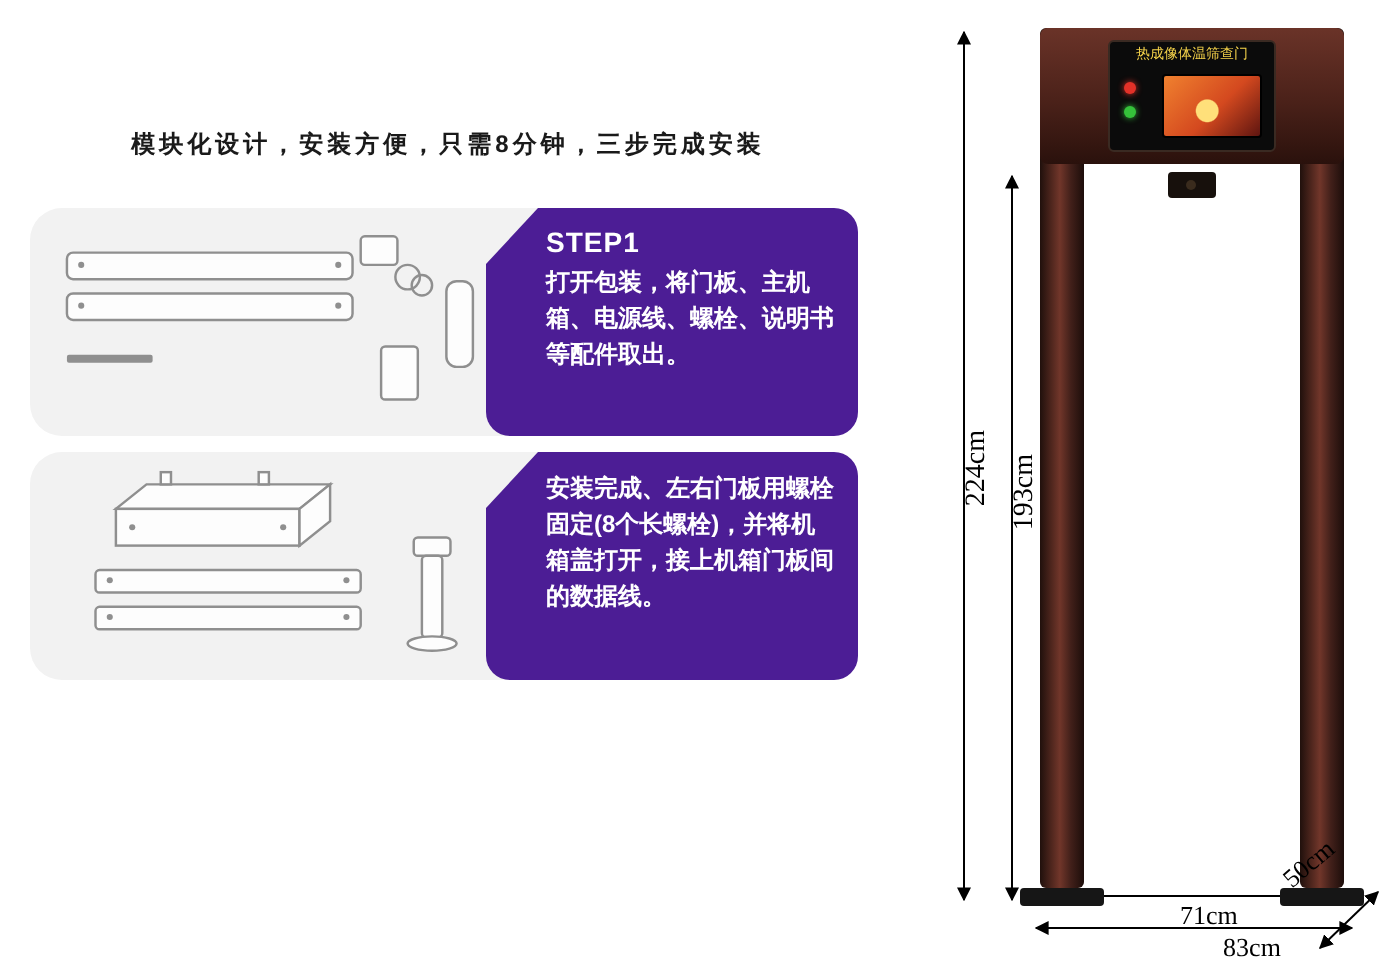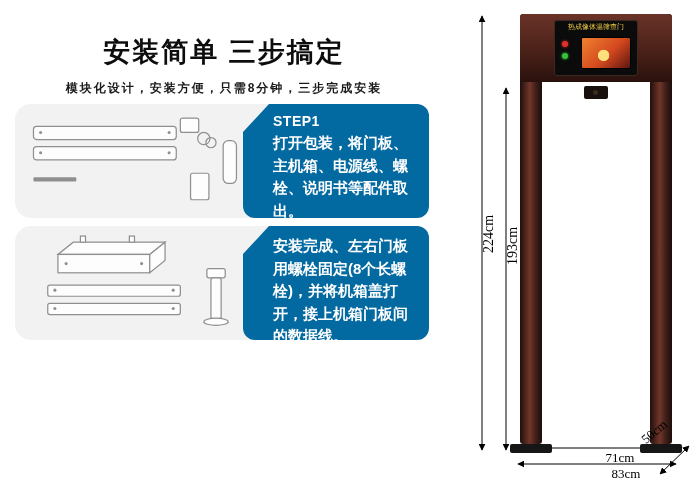--- a/index.html
+++ b/index.html
@@ -10,39 +10,39 @@
   }
   .page { position:relative; width:695px; height:480px; background:#fff; }
 
   
   .left-col { position:absolute; left:0; top:0; width:448px; height:480px; }
   .title {
     position:absolute; left:0; top:34px; width:448px; text-align:center;
     font-size:27px; font-weight:800; letter-spacing:2px; color:#0d0d0d;
   }
   .subtitle {
-    position:absolute; left:0; top:80px; width:448px; text-align:center;
+    position:absolute; left:0; top:64px; width:448px; text-align:center;
     font-size:12px; font-weight:700; letter-spacing:2px; color:#1a1a1a;
   }
   .card { position:absolute; left:15px; width:414px; height:114px; }
   .card1 { top:104px; } .card2 { top:226px; } .card3 { top:348px; }
   .card-bg {
     position:absolute; left:0; top:0; width:302px; height:100%;
     background:#f2f2f2; border-radius:16px;
   }
   .illus { position:absolute; left:6px; top:6px; width:232px; height:102px; }
   .illus svg { width:100%; height:100%; }
   .dark {
     position:absolute; right:0; top:0; width:186px; height:100%;
-    background:#0369a1; border-radius:12px; color:#fff;
+    background:#4c1d95; border-radius:12px; color:#fff;
     clip-path:polygon(26px 0, 100% 0, 100% 100%, 0 100%, 0 28px);
     padding:9px 12px 5px 30px;
   }
   .step-label { font-size:14px; font-weight:800; letter-spacing:.5px; margin-bottom:3px; }
-  .step-text { font-size:15px; line-height:1.5; font-weight:600; }
+  .step-text { font-size:12px; line-height:1.5; font-weight:600; }
 
   
   .figure { position:absolute; left:470px; top:6px; width:222px; height:472px; }
   .dims { position:absolute; left:0; top:0; }
 
   .post {
     position:absolute; top:8px; width:22px; height:430px; border-radius:3px;
     background:linear-gradient(90deg,#20100c 0%,#71362a 45%,#42201a 70%,#1c0d0a 100%);
   }
   .post-left { left:50px; }
@@ -83,31 +83,30 @@
   }
   .foot-left { left:40px; } .foot-right { left:170px; }
 
   .dim {
     position:absolute; color:#000; font-family:"Liberation Serif", serif;
     font-size:14px; white-space:nowrap;
   }
   .dim-vert { transform:rotate(-90deg); transform-origin:center; width:46px; text-align:center; }
   .dim-224 { left:-4px; top:220px; }
   .dim-193 { left:20px; top:232px; }
-  .dim-71  { left:120px; top:444px; width:60px; text-align:center; font-size:13px; }
+  .dim-71  { left:120px; top:444px; width:60px; text-align:left; font-size:13px; }
   .dim-83  { left:126px; top:460px; width:60px; text-align:center; font-size:13px; }
   .dim-50  { left:170px; top:418px; transform:rotate(-40deg); font-size:13px; }
 </style>
 </head>
 <body>
 
 <div class="page">
 
   <section class="left-col">
-    <h1 class="title">安装简单 三步搞定</h1>
     <p class="subtitle">模块化设计，安装方便，只需8分钟，三步完成安装</p>
 
     <div class="card card1">
       <div class="card-bg"></div>
       <div class="illus">
         <svg viewBox="0 0 215 100">
           <g stroke="#8f8f8f" fill="#fdfdfd" stroke-width="1.2">
             <rect x="6" y="16" width="140" height="13" rx="3"></rect>
             <rect x="6" y="36" width="140" height="13" rx="3"></rect>
             <rect x="150" y="8" width="18" height="14" rx="2"></rect>

